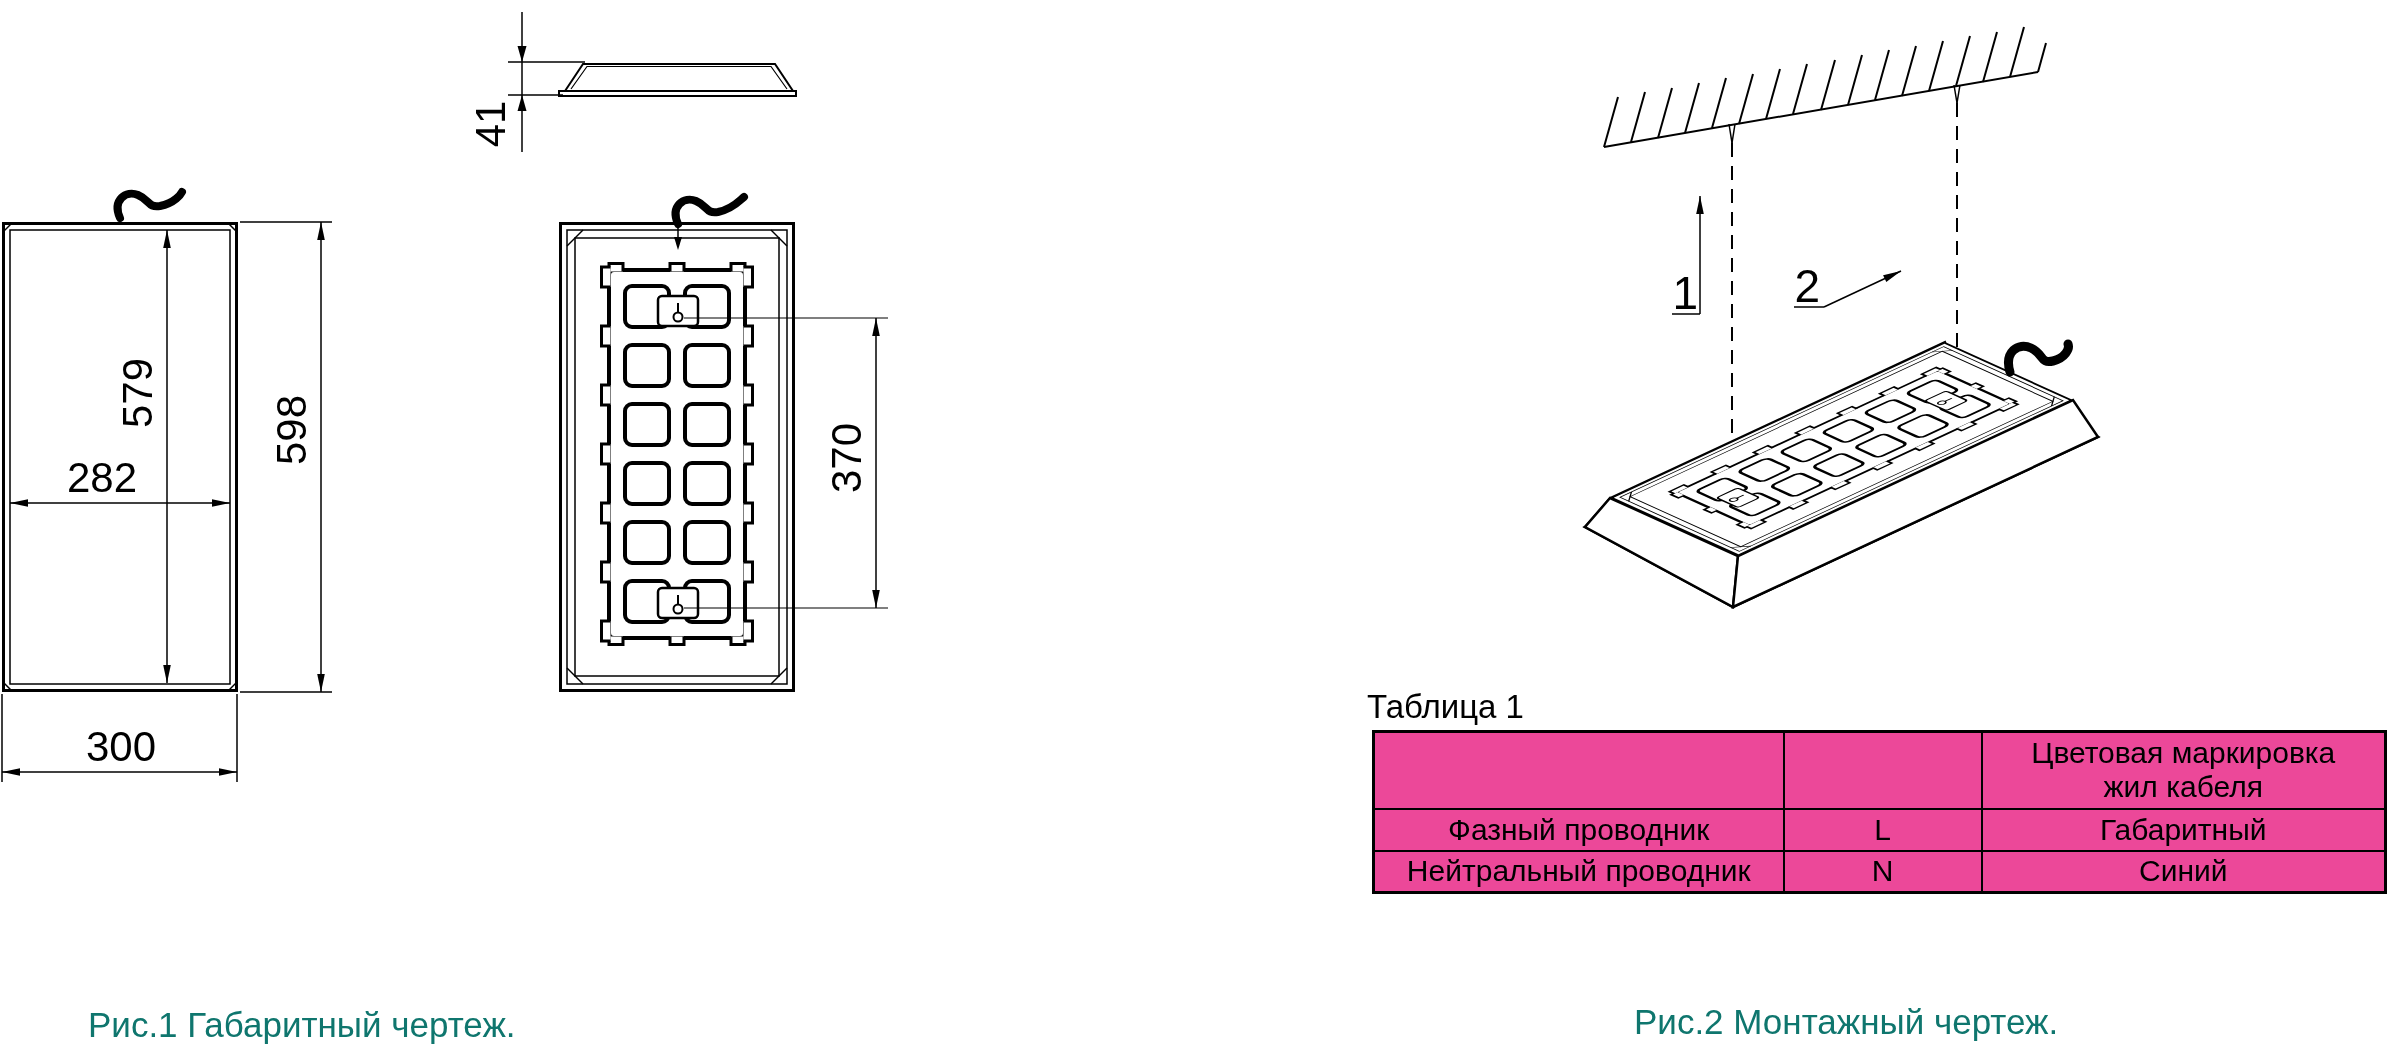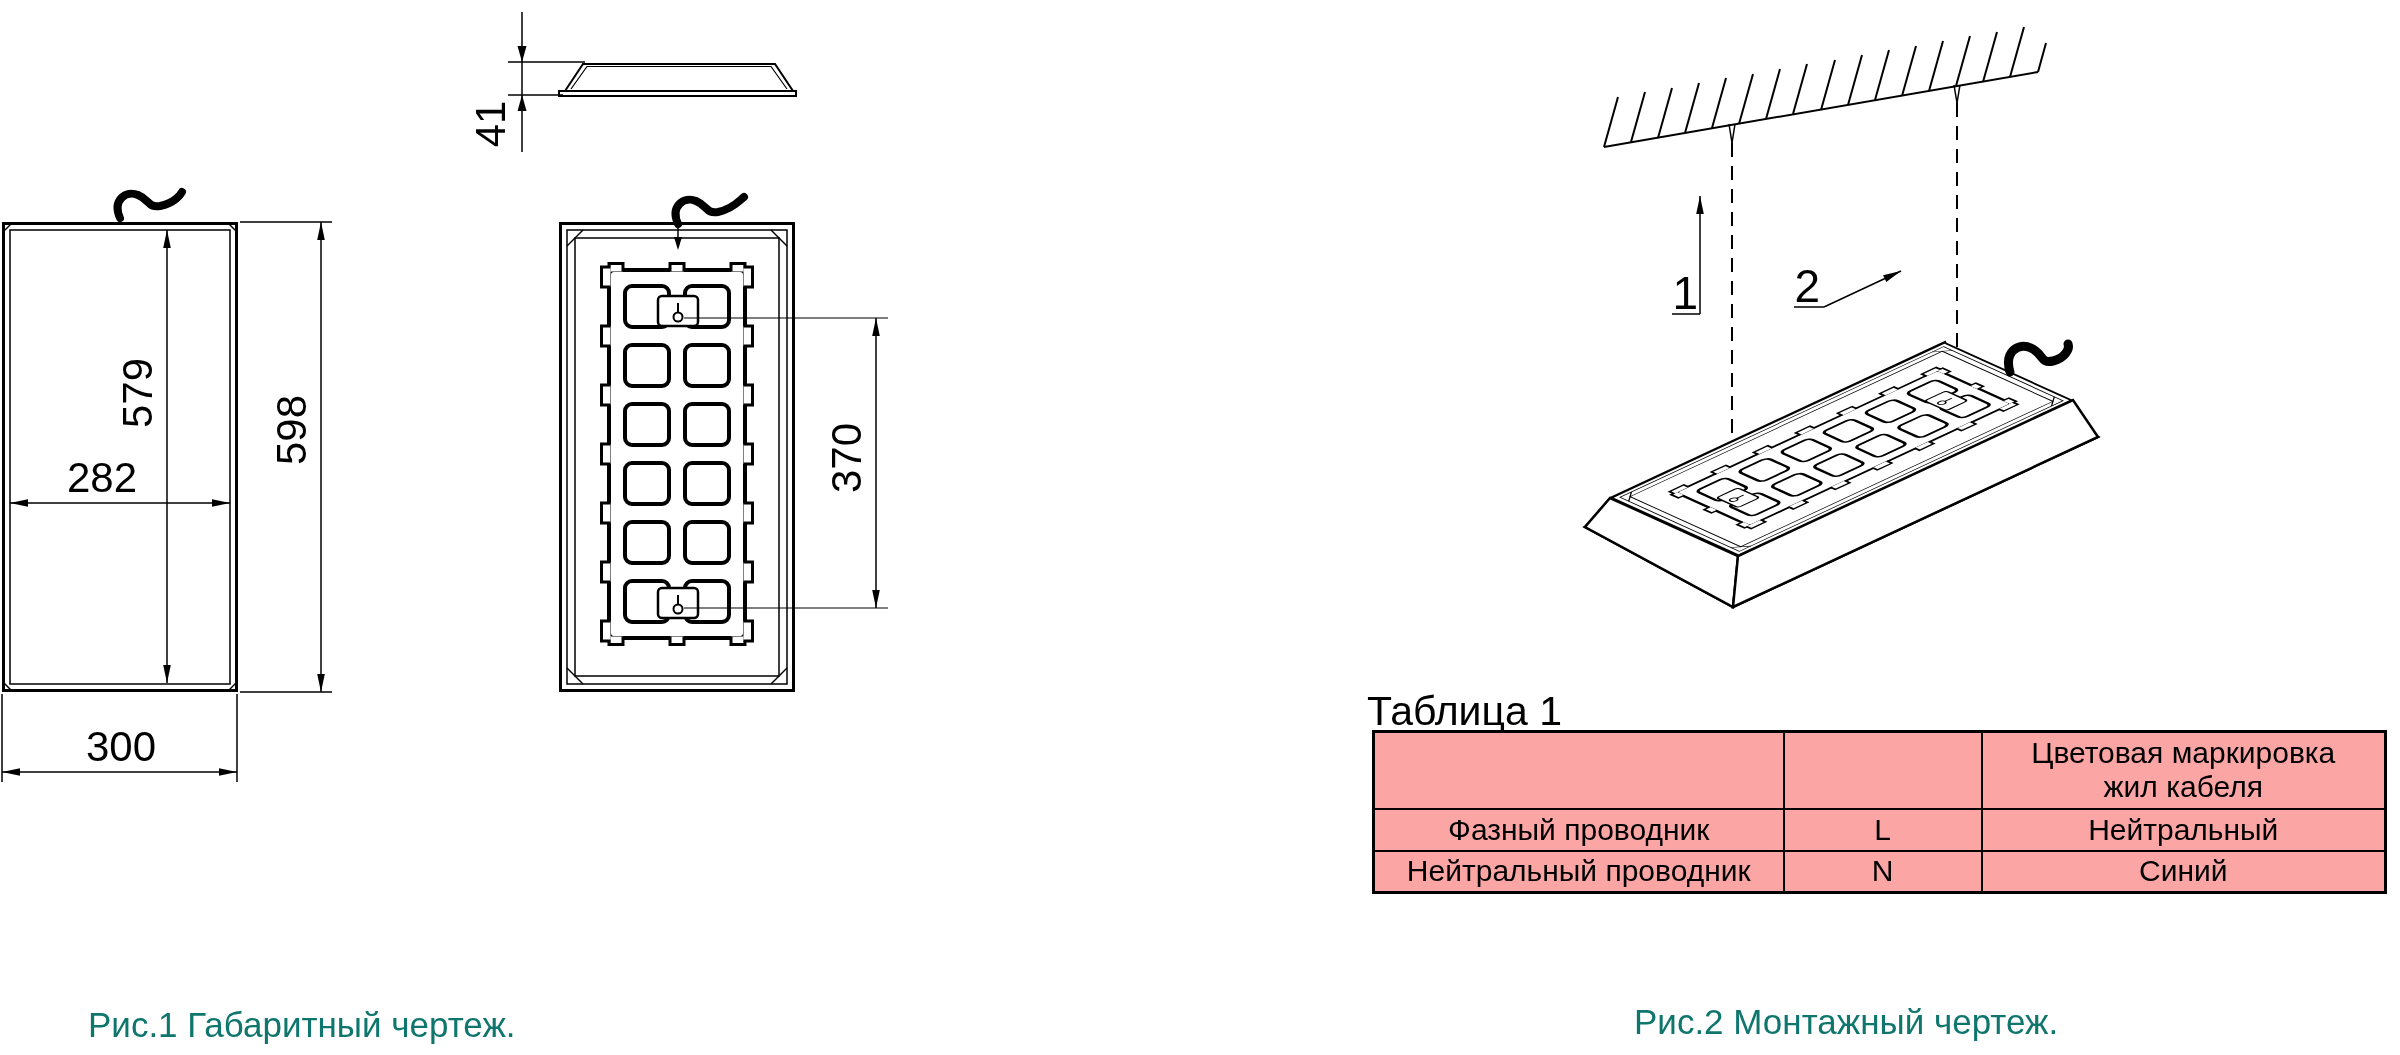--- a/index.html
+++ b/index.html
@@ -1,22 +1,22 @@
 <!DOCTYPE html>
 <html><head>
 <meta charset="utf-8">
 <style>
   html,body{margin:0;padding:0;background:#ffffff;width:2400px;height:1055px;overflow:hidden;
     font-family:"Liberation Sans", sans-serif;color:#000;}
   .stage{position:absolute;left:0;top:0;width:2400px;height:1055px;background:#fff;}
   svg{position:absolute;left:0;top:0;}
   .caption{position:absolute;font-size:35px;color:#0f766e;white-space:nowrap;}
-  .tbl-title{position:absolute;left:1367px;top:688px;font-size:41px;}
+  .tbl-title{position:absolute;left:1367px;top:688px;font-size:33px;}
   table.spec{position:absolute;left:1372px;top:730px;border-collapse:collapse;table-layout:fixed;
-    background:#fca5a5;}
+    background:#ec4899;}
   table.spec td{border:2px solid #000;text-align:center;vertical-align:middle;font-size:30px;
     padding:0;overflow:hidden;}
   table.spec{border:3px solid #000;}
   .c1{width:410px;} .c2{width:198px;} .c3{width:404px;}
   .rh{height:77px;} .rd{height:42px;}
   .hdr-line{line-height:34px;}
 </style>
 </head>
 <body>
 
@@ -226,21 +226,21 @@
       <td></td>
       <td></td>
       <td>
         <div class="hdr-line">Цветовая маркировка</div>
         <div class="hdr-line">жил кабеля</div>
       </td>
     </tr>
     <tr class="rd">
       <td>Фазный проводник</td>
       <td>L</td>
-      <td>Нейтральный</td>
+      <td>Габаритный</td>
     </tr>
     <tr class="rd">
       <td>Нейтральный проводник</td>
       <td>N</td>
       <td>Синий</td>
     </tr>
   </tbody>
 </table>
 
 </div>

